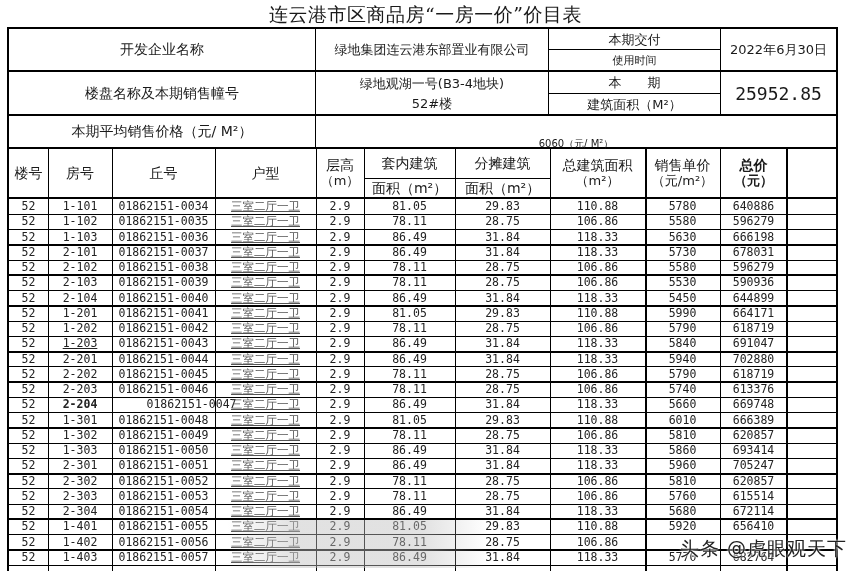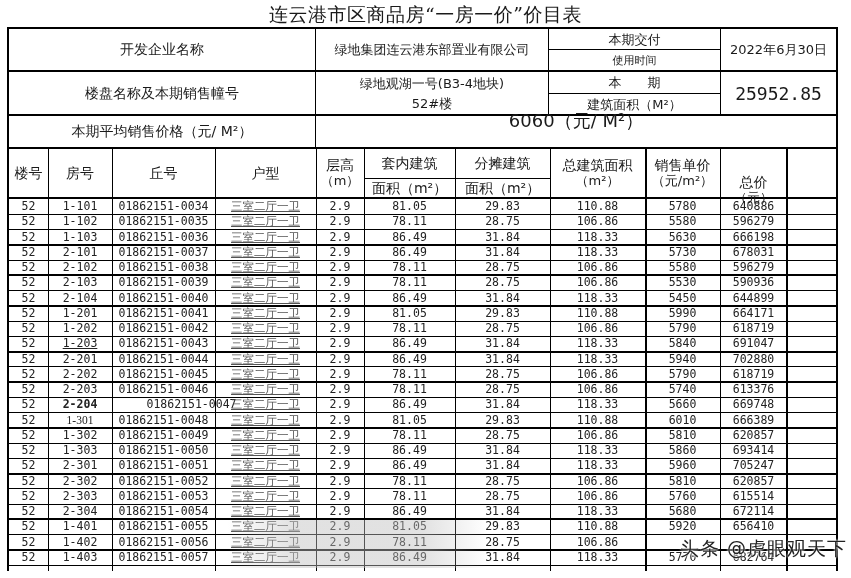--- a/index.html
+++ b/index.html
@@ -71,21 +71,21 @@
 <div class="cell" style="left:721px; top:29px; width:115px; height:41px; font-size:13px;">2022年6月30日</div>
 
 <div class="cell" style="left:9px; top:72px; width:306px; height:42px; font-size:14px;">楼盘名称及本期销售幢号</div>
 <div class="cell" style="left:316px; top:73px; width:232px; height:20px; font-size:13px;">绿地观湖一号(B3-4地块)</div>
 <div class="cell" style="left:316px; top:93px; width:232px; height:20px; font-size:13px;">52#楼</div>
 <div class="cell" style="left:549px; top:72px; width:171px; height:21px; font-size:13px; white-space:pre;">本　　期</div>
 <div class="cell" style="left:549px; top:94px; width:171px; height:20px; font-size:13px;">建筑面积（M²）</div>
 <div class="cell" style="left:721px; top:72px; width:115px; height:42px; font-size:18px; font-family:'DejaVu Sans Mono', monospace;">25952.85</div>
 
 <div class="cell" style="left:9px; top:116px; width:306px; height:31px; font-size:14px;">本期平均销售价格（元/ M²）</div>
-<div class="cell" style="left:316px; top:105px; width:520px; height:31px; font-size:18px;">6060（元/ M²）</div>
+<div class="cell" style="left:316px; top:128px; width:520px; height:31px; font-size:10px;">6060（元/ M²）</div>
 
 <div class="hline" style="left:364px; top:178px; width:186px; height:1px;"></div>
 <div class="hline" style="left:7px; top:197px; width:831px; height:2px;"></div>
 
 <div class="cell hdr" style="left:9px; top:149px; width:39px; height:48px;">楼号</div>
 <div class="cell hdr" style="left:48px; top:149px; width:64px; height:48px;">房号</div>
 <div class="cell hdr" style="left:112px; top:149px; width:103px; height:48px;">丘号</div>
 <div class="cell hdr" style="left:215px; top:149px; width:101px; height:48px;">户型</div>
 <div class="cell hdr" style="left:316px; top:149px; width:48px; height:48px;">
   <span>层高</span>
@@ -96,21 +96,21 @@
 <div class="cell hdr" style="left:455px; top:149px; width:95px; height:29px;">分摊建筑</div>
 <div class="cell hdr" style="left:455px; top:179px; width:95px; height:18px;">面积（m²）</div>
 <div class="cell hdr" style="left:550px; top:149px; width:95px; height:48px;">
   <span>总建筑面积</span>
   <span class="sub">（m²）</span>
 </div>
 <div class="cell hdr" style="left:645px; top:149px; width:75px; height:48px;">
   <span>销售单价</span>
   <span class="sub">（元/m²）</span>
 </div>
-<div class="cell hdr" style="left:720px; top:166px; width:67px; height:48px;">
+<div class="cell hdr" style="left:720px; top:149px; width:67px; height:48px;font-weight:bold;">
   <span>总价</span>
   <span class="sub">（元）</span>
 </div>
 
 <div class="vline" style="left:48px; top:148px; width:1px; height:423px;"></div>
 <div class="vline" style="left:112px; top:148px; width:1px; height:423px;"></div>
 <div class="vline" style="left:215px; top:148px; width:1px; height:423px;"></div>
 <div class="vline" style="left:316px; top:148px; width:1px; height:423px;"></div>
 <div class="vline" style="left:364px; top:148px; width:1px; height:423px;"></div>
 <div class="vline" style="left:455px; top:148px; width:1px; height:423px;"></div>
@@ -297,21 +297,21 @@
       <div class="c" style="left: 316px; width: 48px;">2.9</div>
       <div class="c" style="left: 364px; width: 91px;">86.49</div>
       <div class="c" style="left: 455px; width: 95px;">31.84</div>
       <div class="c" style="left: 550px; width: 95px;">118.33</div>
       <div class="c" style="left: 645px; width: 75px;">5660</div>
       <div class="c" style="left: 720px; width: 67px;">669748</div>
     </div>
     <div class="hline" style="left: 7px; width: 831px; top: 412px; height: 1px;"></div>
     <div class="row" style="top: 412.5px; left: 0px; width: 851px;">
       <div class="c" style="left: 9px; width: 39px;">52</div>
-      <div class="c" style="left: 48px; width: 64px; font-family: Liberation Serif, serif;">1-301</div>
+      <div class="c" style="left: 48px; width: 64px;">1-301</div>
       <div class="c" style="left: 112px; width: 103px;">01862151-0048</div>
       <div class="c ltype" style="left: 215px; width: 101px;">三室二厅一卫</div>
       <div class="c" style="left: 316px; width: 48px;">2.9</div>
       <div class="c" style="left: 364px; width: 91px;">81.05</div>
       <div class="c" style="left: 455px; width: 95px;">29.83</div>
       <div class="c" style="left: 550px; width: 95px;">110.88</div>
       <div class="c" style="left: 645px; width: 75px;">6010</div>
       <div class="c" style="left: 720px; width: 67px;">666389</div>
     </div>
     <div class="hline" style="left: 7px; width: 831px; top: 426.75px; height: 2px;"></div>

